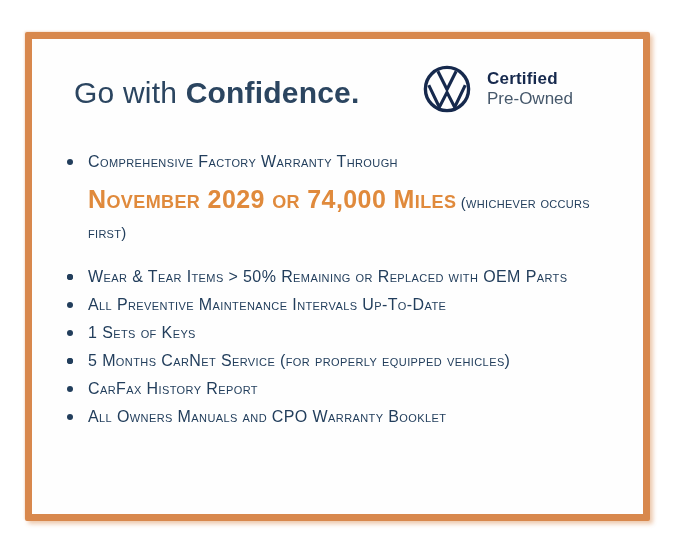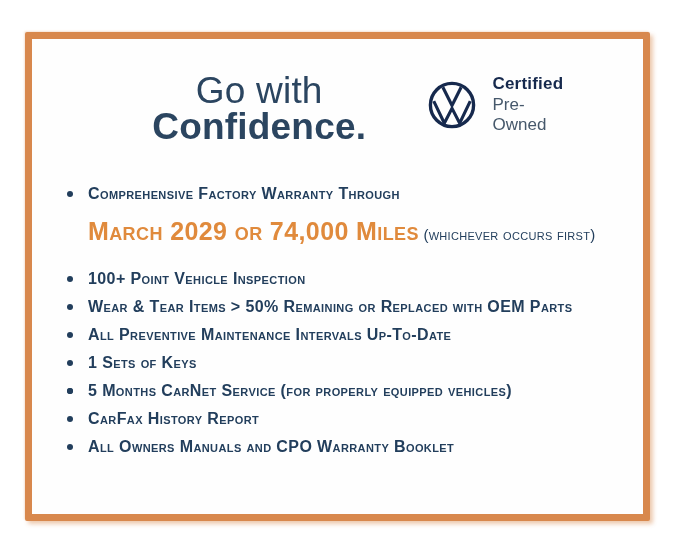--- a/index.html
+++ b/index.html
@@ -29,22 +29,22 @@
     background: #fefefe;
     box-shadow: 3px 3px 4px rgba(216, 137, 77, 0.45), -1px -1px 2px rgba(216, 137, 77, 0.2);
   }
   .header {
     display: flex;
     justify-content: space-between;
     align-items: center;
     padding: 26px 70px 0 42px;
   }
   .title {
-    margin: 8px 0 0 16px;
-    font-size: 37px;
+    margin: 8px 0 0 0;
+    font-size: 30px;
     line-height: 36px;
     font-weight: 400;
     color: #2b4560;
     letter-spacing: 0.2px;
     text-align: center;
   }
   .title .bold { font-weight: 700; }
   .logo-group {
     display: flex;
     align-items: center;
@@ -66,21 +66,21 @@
   }
   .content {
     margin: 40px 24px 0 33px;
   }
   .item {
     position: relative;
     padding-left: 23px;
     margin-bottom: 11px;
     font-size: 16px;
     line-height: 17px;
-    font-weight: 700;
+    font-weight: 400;
     font-variant: small-caps;
     letter-spacing: 0.4px;
     color: #223e5c;
   }
   .item.lead { margin-bottom: 14px; }
   .dot {
     position: absolute;
     left: 2px;
     top: 6px;
     width: 6px;
@@ -132,27 +132,26 @@
     </div>
 
     <div class="content">
 
       <div class="item lead">
         <span class="dot"></span>
         <span class="item-text">Comprehensive Factory Warranty Through</span>
       </div>
 
       <div class="highlight">
-        <span class="hl-main">March 2029 or 74,000 Miles</span>
+        <span class="hl-main">November 2029 or 74,000 Miles</span>
         <span class="hl-note">(whichever occurs first)</span>
       </div>
 
       <div class="item">
         <span class="dot"></span>
-        <span class="item-text">100+ Point Vehicle Inspection</span>
       </div>
       <div class="item">
         <span class="dot"></span>
         <span class="item-text">Wear &amp; Tear Items &gt; 50% Remaining or Replaced with OEM Parts</span>
       </div>
       <div class="item">
         <span class="dot"></span>
         <span class="item-text">All Preventive Maintenance Intervals Up-To-Date</span>
       </div>
       <div class="item">

